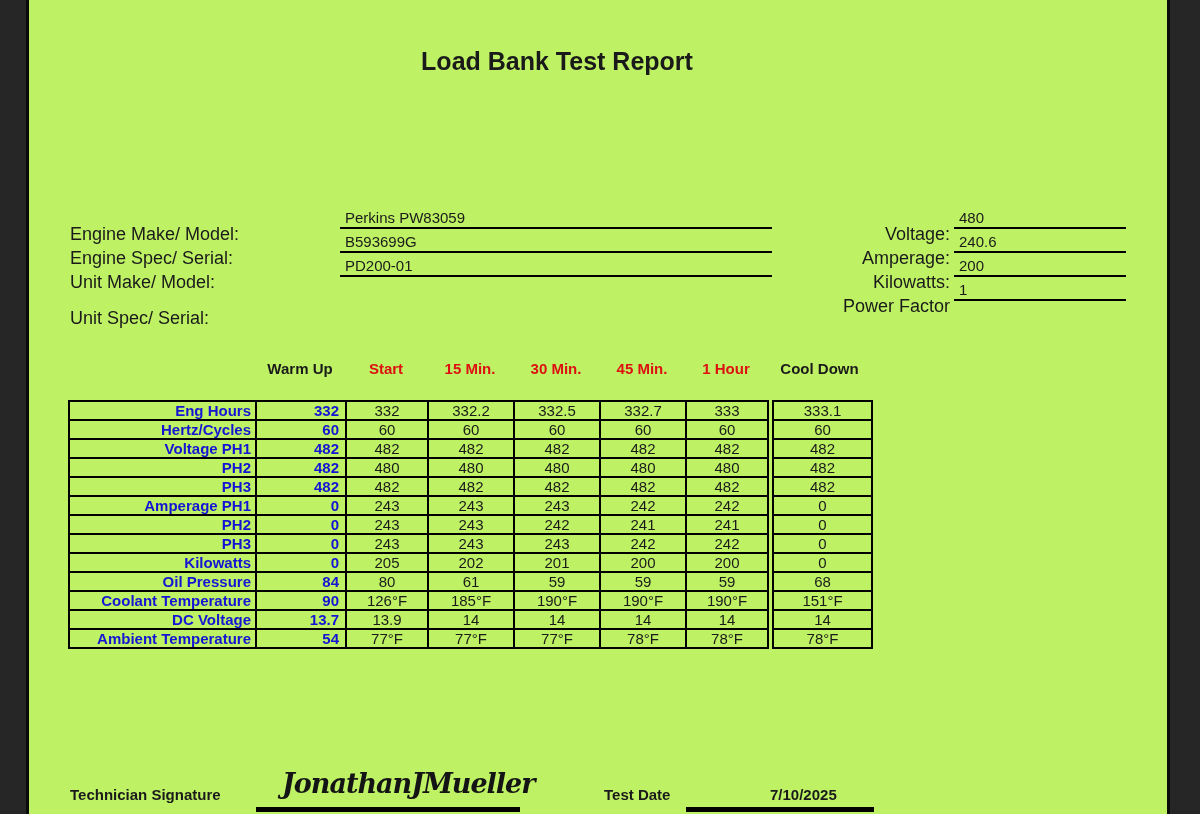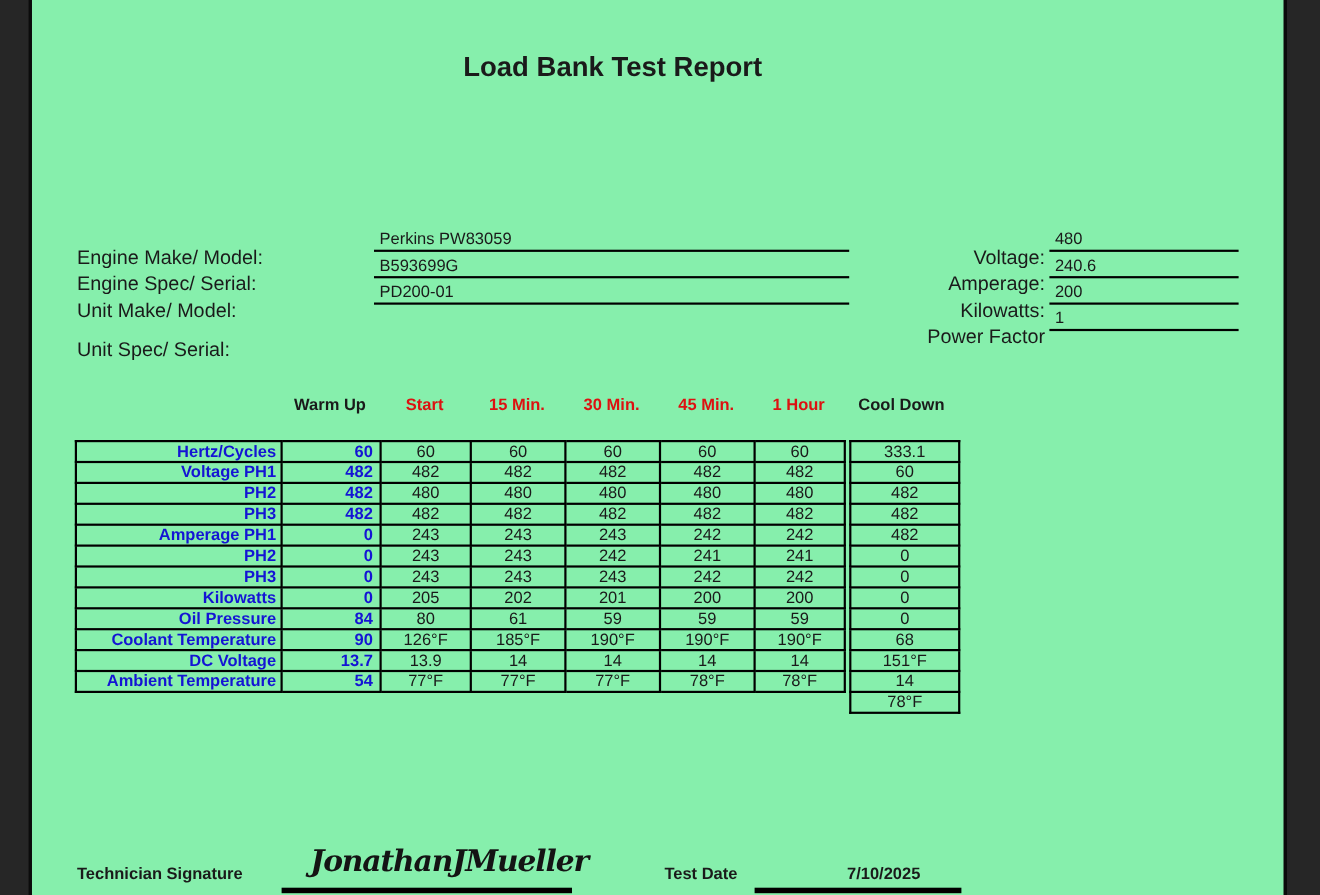--- a/index.html
+++ b/index.html
@@ -1,19 +1,19 @@
 <!DOCTYPE html>
 <html style="--blue: #1414d4; --red: #dd1111;"><head>
 <meta charset="utf-8">
 <style>
   * { margin:0; padding:0; box-sizing:border-box; }
   html,body { background:#111; }
   .screen {
     position:relative; width:1200px; height:814px; overflow:hidden;
-    background:#86efac; font-family:"Liberation Sans", sans-serif; color:#111;
+    background:#bef264; font-family:"Liberation Sans", sans-serif; color:#111;
   }
   .gutter { position:absolute; top:0; height:814px; background:#262626; }
   .gutter.left  { left:0;  width:29px; border-right:3px solid #0b0b0b; }
   .gutter.right { right:0; width:33px; border-left:3px solid #0b0b0b; }
 
   .title {
     position:absolute; top:47px; left:557px; transform:translateX(-50%);
     font-size:25px; font-weight:bold; white-space:nowrap; color:#1a1a1a;
   }
 
@@ -119,20 +119,29 @@
         <col style="width:187px">
           <col style="width:90px">
           <col style="width:82px">
         <col style="width:86px">
           <col style="width:86px">
           <col style="width:86px">
           <col style="width:82px">
       </colgroup>
       <tbody id="main-tbody">
           <tr>
+            <td class="rowlabel">Eng Hours</td>
+            <td class="warm">332</td>
+            <td class="val">332</td>
+            <td class="val">332.2</td>
+            <td class="val">332.5</td>
+            <td class="val">332.7</td>
+            <td class="val">333</td>
+          </tr>
+          <tr>
             <td class="rowlabel">Hertz/Cycles</td>
             <td class="warm">60</td>
             <td class="val">60</td>
             <td class="val">60</td>
             <td class="val">60</td>
             <td class="val">60</td>
             <td class="val">60</td>
           </tr>
           <tr>
             <td class="rowlabel">Voltage PH1</td>

